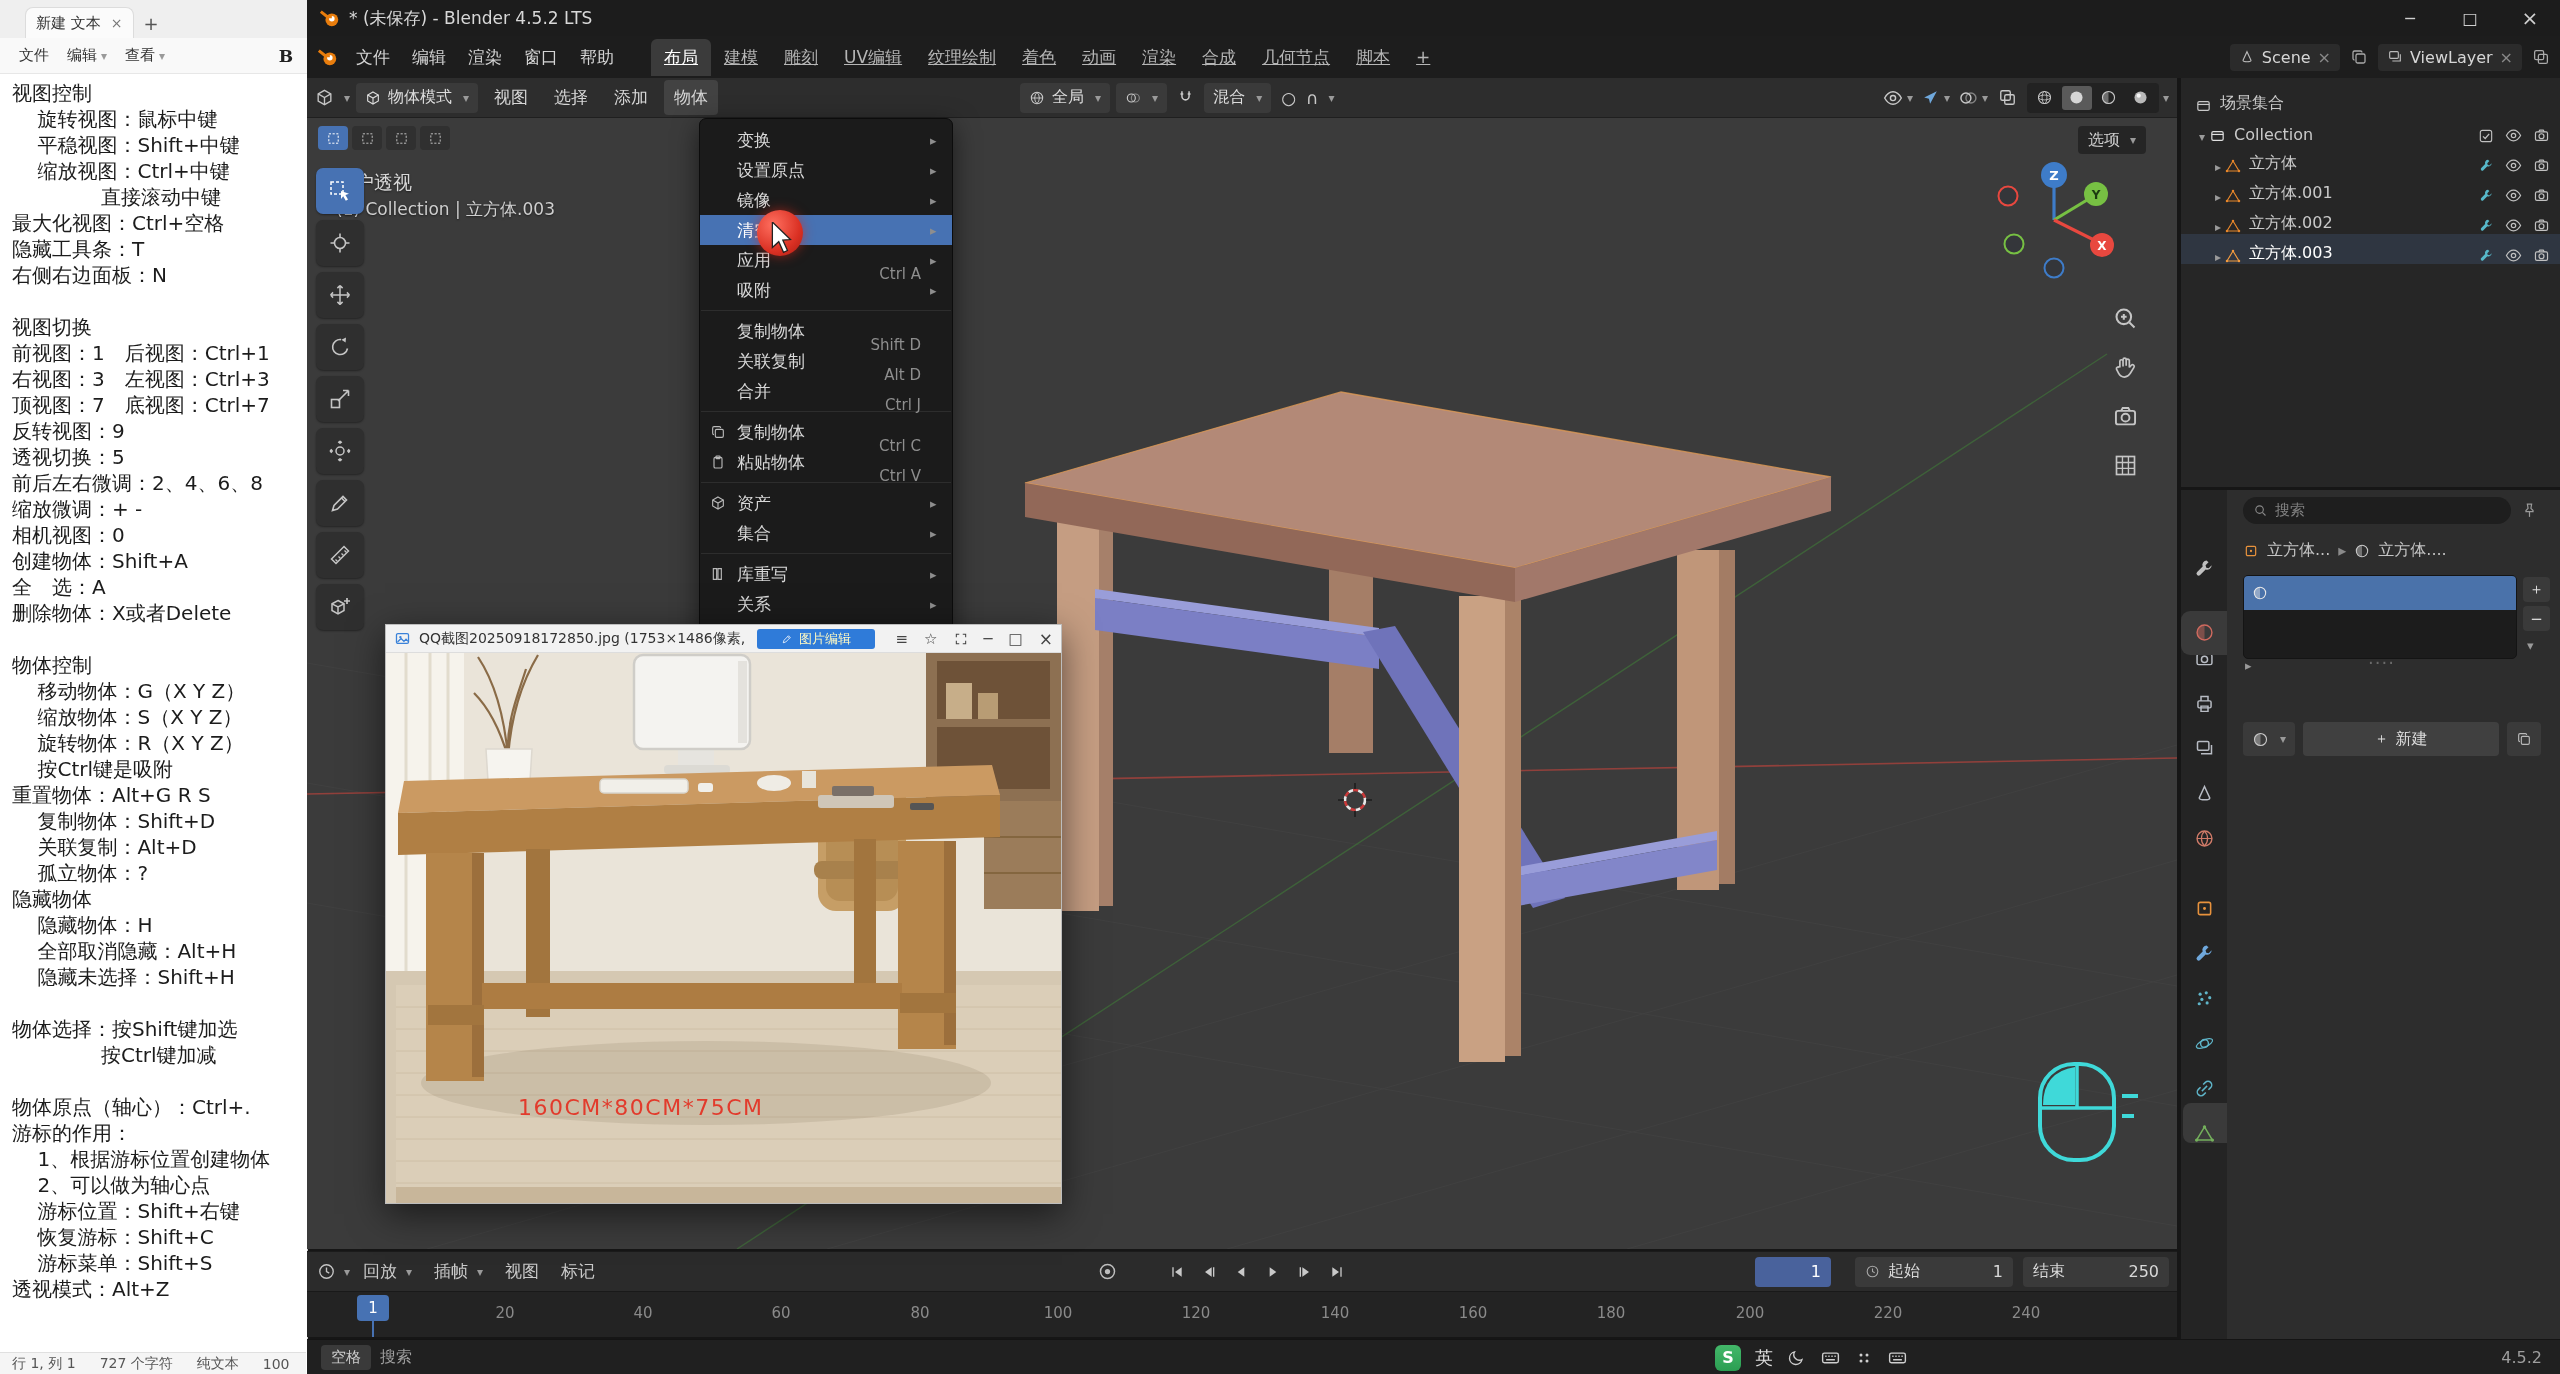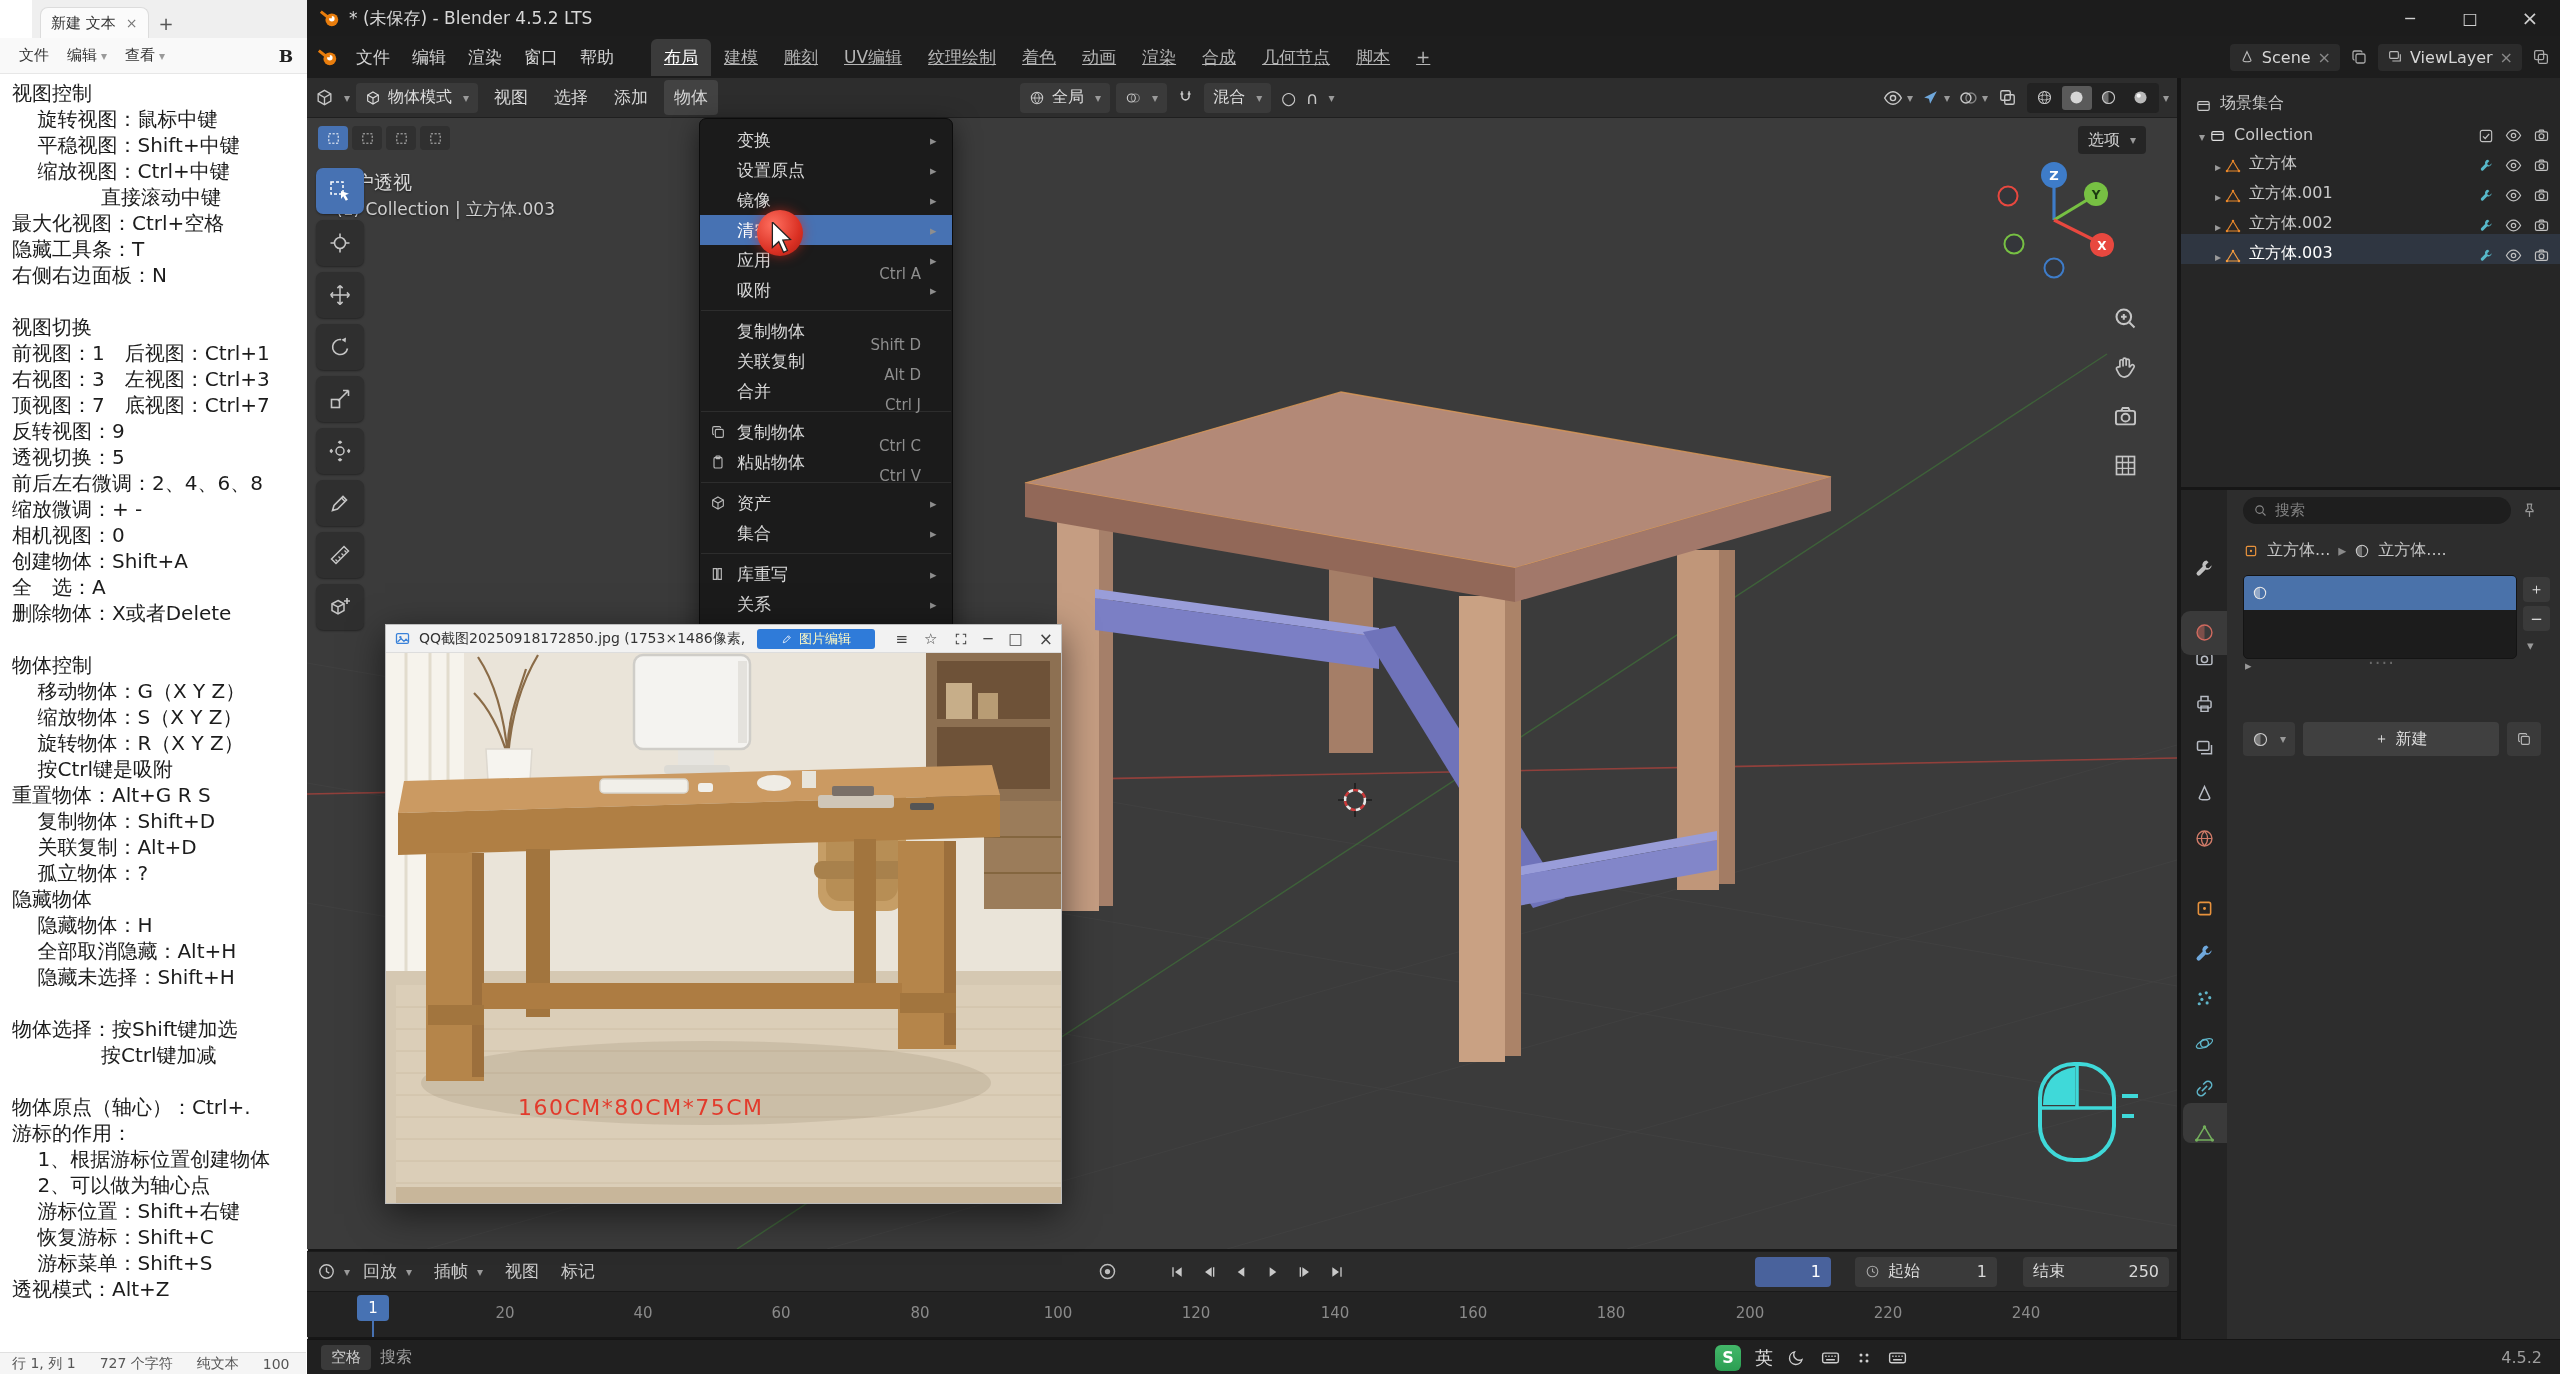--- a/index.html
+++ b/index.html
@@ -7,21 +7,21 @@
        font-family:"DejaVu Sans","Liberation Sans",sans-serif;overflow:hidden;
        -webkit-font-smoothing:antialiased;}
   .ab{position:absolute;}
   .fx{display:flex;align-items:center;}
   .cr{font-size:12px;color:#9a9a9a;margin-left:4px;}
   svg.ic{display:block;}
   svg.ic *{vector-effect:non-scaling-stroke;}
 
   
   .np{left:0;top:0;width:307px;height:1374px;background:#ffffff;border-right:1px solid #c9c9c9;}
-  .np-tabbar{left:0;top:0;width:307px;height:38px;background:#efefef;display:flex;align-items:flex-end;padding-left:8px;box-sizing:border-box;margin-left:32px;}
+  .np-tabbar{left:0;top:0;width:307px;height:38px;background:#efefef;display:flex;align-items:flex-end;padding-left:25px;box-sizing:border-box;}
   .np-tab{background:#fbfbfb;border:1px solid #dcdcdc;border-bottom:none;border-radius:8px 8px 0 0;height:30px;display:flex;align-items:center;padding:0 10px;font-size:15px;color:#333;gap:10px;}
   .np-tabx{color:#777;font-size:14px;}
   .np-plus{margin-left:10px;margin-bottom:4px;color:#555;font-size:18px;}
   .np-menus{left:0;top:38px;width:307px;height:36px;background:#f9f9f9;display:flex;align-items:center;padding-left:10px;box-sizing:border-box;border-bottom:1px solid #e7e7e7;}
   .np-menu{font-size:15px;color:#333;padding:5px 9px;border-radius:4px;}
   .np-bold{margin-left:auto;margin-right:14px;font-family:"DejaVu Serif","Liberation Serif",serif;font-weight:bold;font-size:17px;color:#222;}
   .np-content{left:12px;top:80px;width:290px;white-space:pre;font-size:20px;line-height:26px;color:#1c1c1c;}
   .np-status{left:0;top:1352px;width:306px;height:22px;background:#f5f5f5;border-top:1px solid #e0e0e0;display:flex;align-items:center;font-size:14px;color:#555;gap:24px;padding-left:12px;box-sizing:border-box;}
 
   
@@ -1194,21 +1194,21 @@
             <use href="#i-keyr"></use>
           </svg>
         </span>
       <span class="pbb">
           <svg class="ic" width="16" height="16" viewBox="0 0 24 24" style="color:#c9c9c9">
             <use href="#i-skipr"></use>
           </svg>
         </span>
     </span>
     <span class="fld" style="position:absolute;left:1448px;width:76px;background:#49629c;justify-content:flex-end;color:#fff">1</span>
-    <span class="fld" style="position:absolute;left:1548px;width:142px">
+    <span class="fld" style="position:absolute;left:1548px;width:158px">
       <svg class="ic" width="15" height="15" viewBox="0 0 24 24" style="color:#a8a8a8">
           <use href="#i-clock"></use>
         </svg>
       <span>起始</span>
       <span style="margin-left:auto">1</span>
     </span>
     <span class="fld" style="position:absolute;left:1716px;width:146px">
       <span>结束</span>
       <span style="margin-left:auto">250</span>
     </span>

